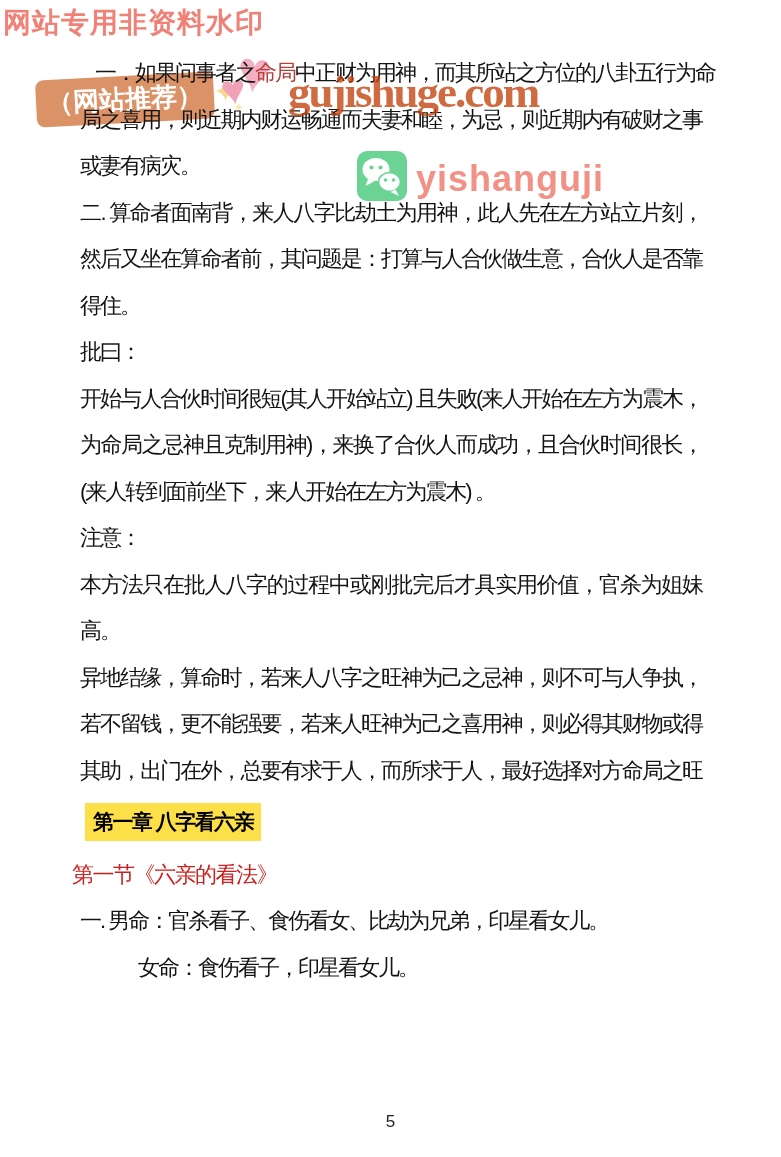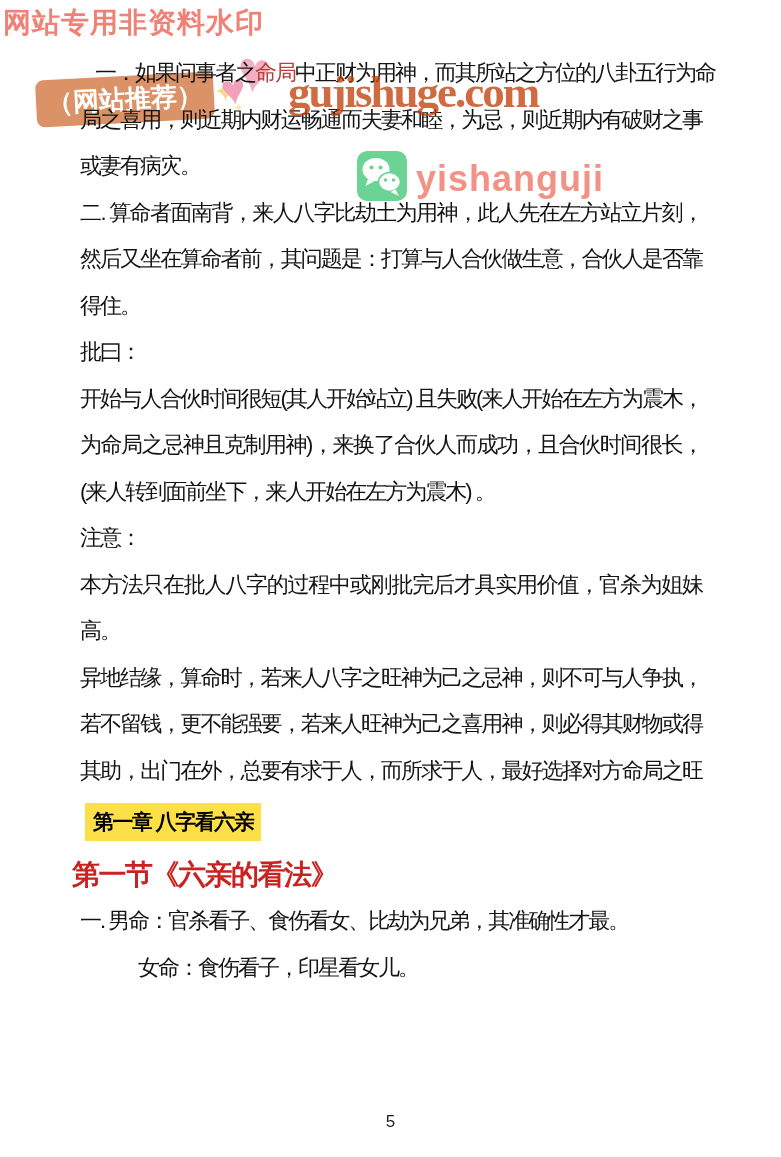--- a/index.html
+++ b/index.html
@@ -77,21 +77,21 @@
   .redword{color:#b2423c;}
   .h1row{height:57px;}
   .chapter{
     display:inline-block;margin-top:9px;margin-left:5px;
     background:#fde047;padding:5px 8px;
     font-size:21px;font-weight:bold;letter-spacing:-1.5px;
     line-height:28px;color:#000;white-space:nowrap;
   }
   .h2row{height:47px;line-height:47px;margin-left:-8px;}
   .section{
-    font-size:28px;font-weight:bold;letter-spacing:-1.5px;
+    font-size:22px;font-weight:normal;letter-spacing:-1.5px;
     color:#cb2120;white-space:nowrap;
   }
   .pageno{
     position:absolute;left:0;right:0;top:1112px;
     text-align:center;font-size:17px;color:#222;z-index:2;
   }
 </style>
 </head>
 <body>
 
@@ -149,20 +149,20 @@
     <div class="line fill">其助，出门在外，总要有求于人，而所求于人，最好选择对方命局之旺</div>
 
     <div class="h1row">
       <span class="chapter">第一章 八字看六亲</span>
     </div>
 
     <div class="h2row">
       <span class="section">第一节《六亲的看法》</span>
     </div>
 
-    <div class="line">一. 男命：官杀看子、食伤看女、比劫为兄弟，其准确性才最。</div>
+    <div class="line">一. 男命：官杀看子、食伤看女、比劫为兄弟，印星看女儿。</div>
     <div class="line indent2">女命：食伤看子，印星看女儿。</div>
 
   </div>
 
   <div class="pageno">5</div>
 
 </div>
 
 </body></html>

